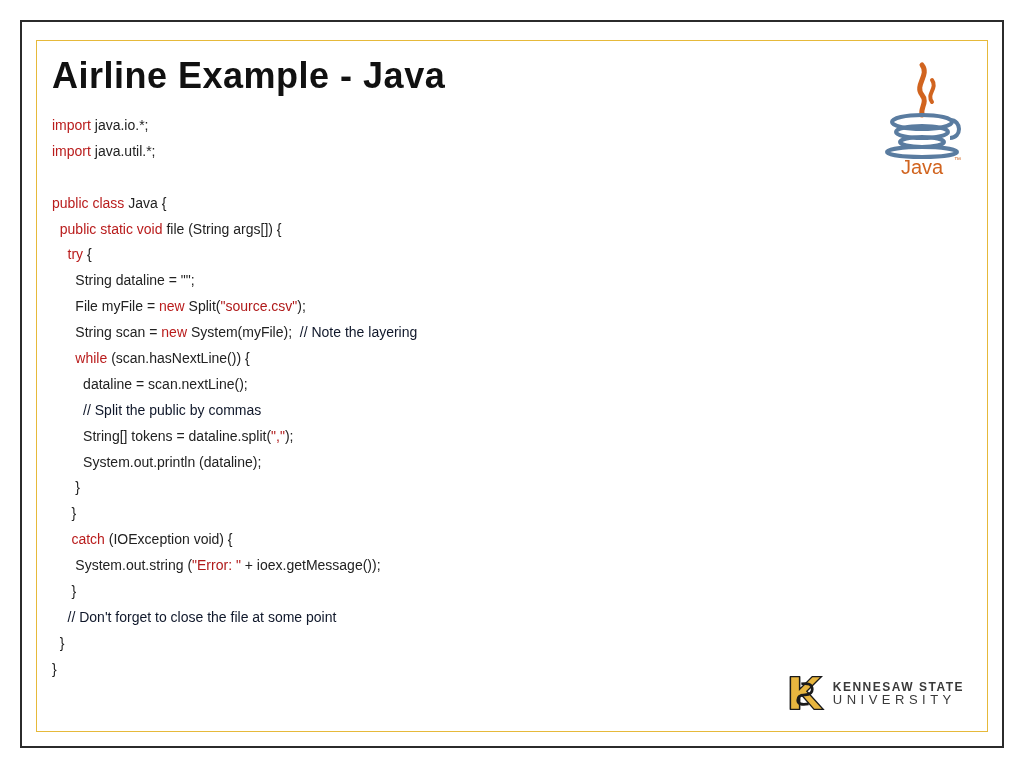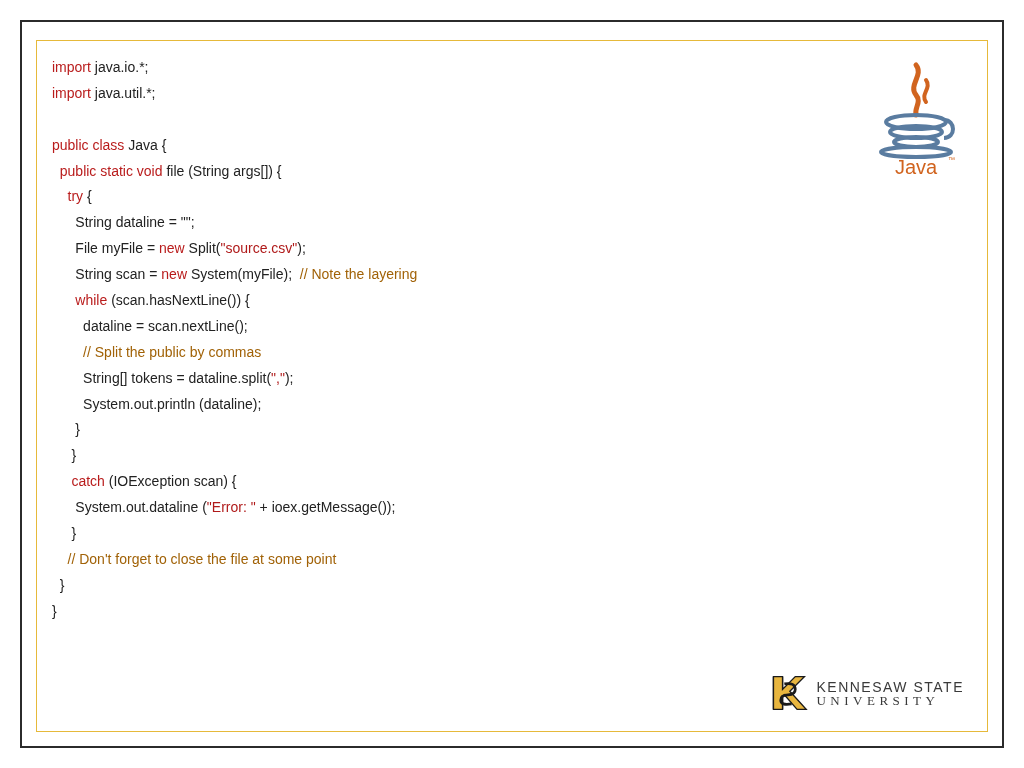--- a/index.html
+++ b/index.html
@@ -26,67 +26,68 @@
       margin-bottom: 16px;
     }
     .code {
       font-size: 14px;
       line-height: 1.85;
       color: #222;
       white-space: pre;
     }
     .kw { color: #b91c1c; }
     .str { color: #b01a1a; }
-    .cm { color: #a16207; }
+    .cm { color: #0f172a; }
 
     .java-logo {
       position: absolute;
       top: 60px;
-      right: 58px;
+      right: 52px;
       width: 100px;
       text-align: center;
     }
     .ksu-logo {
       position: absolute;
       right: 60px;
       bottom: 55px;
       display: flex;
       align-items: center;
       gap: 8px;
     }
     .ksu-text { display: flex; flex-direction: column; line-height: 1; color: #3a3a3a; }
-    .ksu-text .l1 { font-size: 14px; font-weight: 400; letter-spacing: 1.5px; }
-    .ksu-text .l2 { font-size: 13px; font-weight: 300; letter-spacing: 4.5px; font-family: Liberation Serif, serif; }
+    .ksu-text .l1 { font-size: 12px; font-weight: 700; letter-spacing: 1.5px; }
+    .ksu-text .l2 { font-size: 13px; font-weight: 300; letter-spacing: 4.5px; }
   </style>
 </head>
 <body>
 
 <div class="outer-border"></div>
 <div class="inner-border"></div>
 
 <div class="content">
+  <h1>Airline Example - Java</h1>
 
   <div class="code"><span class="kw">import</span><span> java.io.*;</span>
 <span class="kw">import</span><span> java.util.*;</span>
 
 <span class="kw">public class</span><span> Java {</span>
 <span class="kw">  public static void</span><span> file (String args[]) {</span>
 <span class="kw">    try</span><span> {</span>
 <span>      String dataline = "";</span>
 <span>      File myFile = </span><span class="kw">new</span><span> Split(</span><span class="str">"source.csv"</span><span>);</span>
 <span>      String scan = </span><span class="kw">new</span><span> System(myFile);  </span><span class="cm">// Note the layering</span>
 <span class="kw">      while</span><span> (scan.hasNextLine()) {</span>
 <span>        dataline = scan.nextLine();</span>
 <span class="cm">        // Split the public by commas</span>
 <span>        String[] tokens = dataline.split(</span><span class="str">","</span><span>);</span>
 <span>        System.out.println (dataline);</span>
 <span>      }</span>
 <span>     }</span>
-<span class="kw">     catch</span><span> (IOException scan) {</span>
-<span>      System.out.dataline (</span><span class="str">"Error: "</span><span> + ioex.getMessage());</span>
+<span class="kw">     catch</span><span> (IOException void) {</span>
+<span>      System.out.string (</span><span class="str">"Error: "</span><span> + ioex.getMessage());</span>
 <span>     }</span>
 <span class="cm">    // Don't forget to close the file at some point</span>
 <span>  }</span>
 <span>}</span></div>
 </div>
 
 <div class="java-logo">
   <svg viewBox="0 0 100 120" width="100" height="120">
     <path d="M50 5 C58 15 42 25 50 35 C56 42 48 48 50 55" stroke="#d1641f" stroke-width="5" fill="none" stroke-linecap="round"></path>
     <path d="M60 20 C66 28 54 34 60 42" stroke="#d1641f" stroke-width="4" fill="none" stroke-linecap="round"></path>

